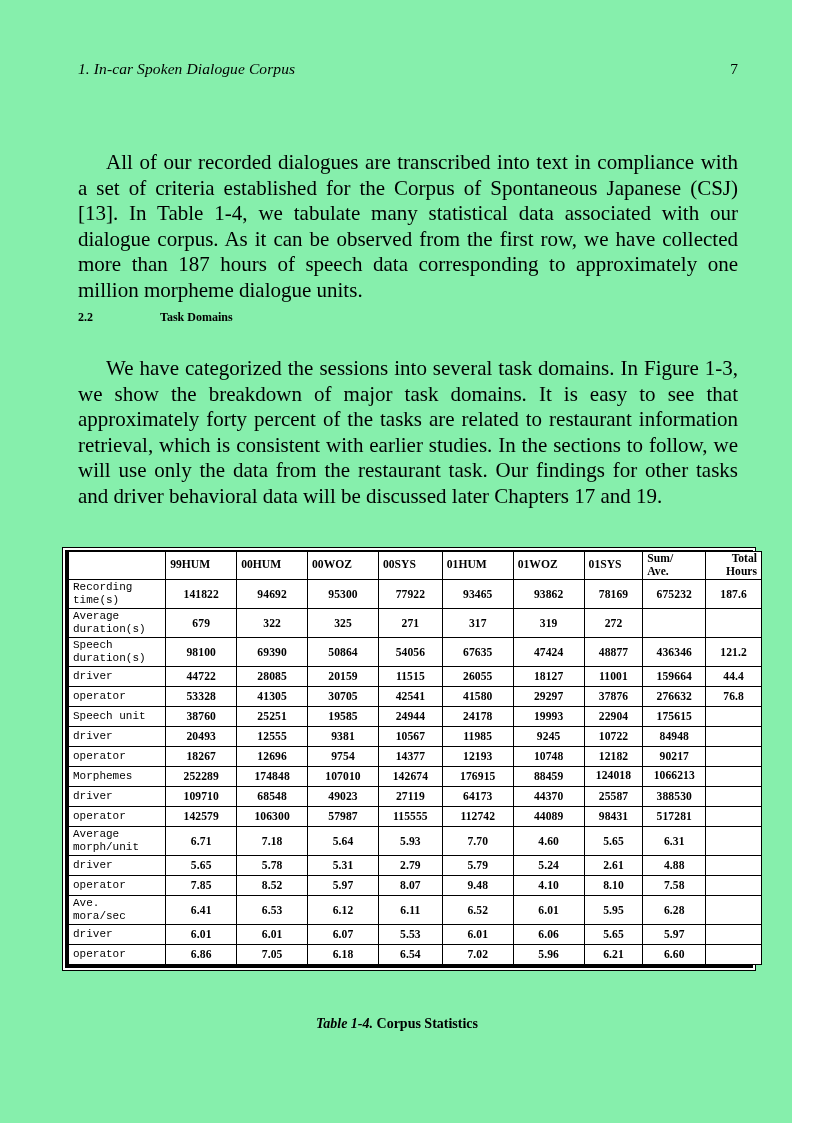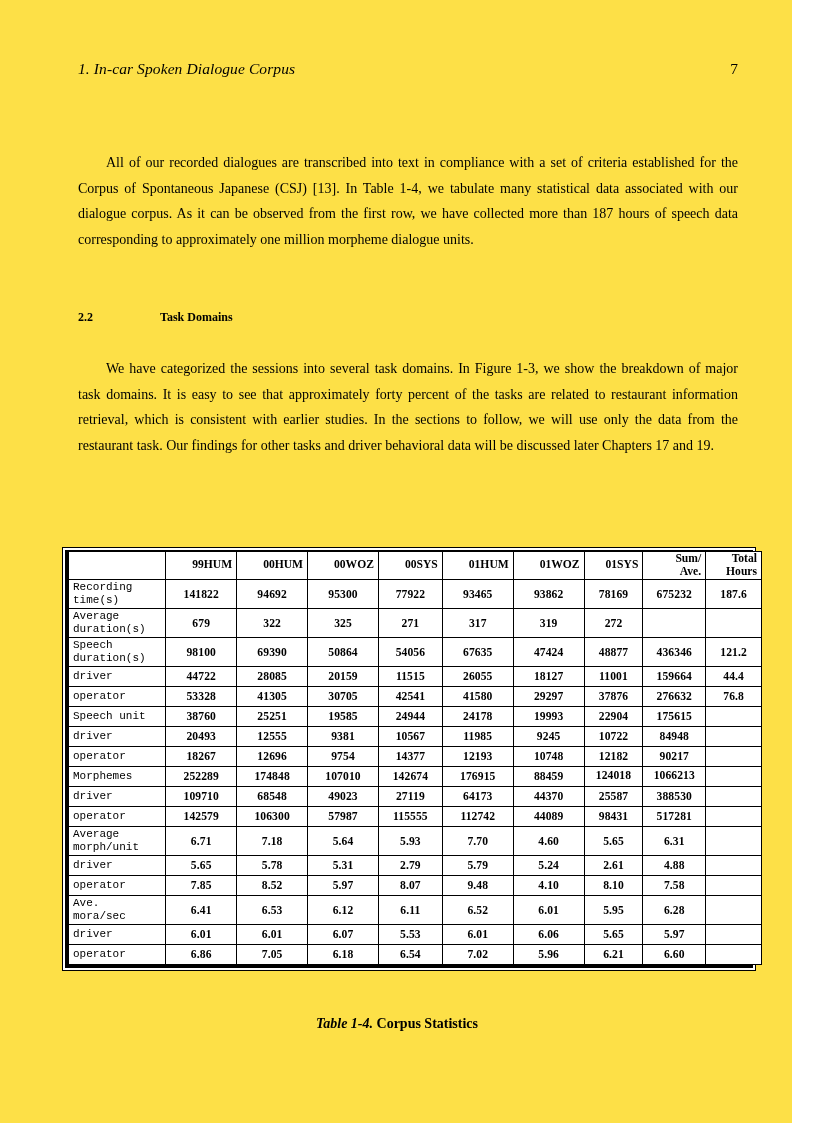--- a/index.html
+++ b/index.html
@@ -15,21 +15,21 @@
     font-family: "Liberation Serif", "DejaVu Serif", serif;
     color: #000000;
     overflow: hidden;
   }
 
   .page {
     position: absolute;
     left: 0; top: 0;
     width: 792px;
     height: 1123px;
-    background: #fde047;
+    background: #86efac;
   }
 
   
   .running-head {
     position: absolute;
     left: 78px;
     top: 60px;
     width: 660px;
     display: flex;
     justify-content: space-between;
@@ -44,21 +44,21 @@
   .running-head-page {
     font-size: 15.5px;
     font-style: normal;
   }
 
   
   .body-block {
     position: absolute;
     left: 78px;
     width: 660px;
-    font-size: 14px;
+    font-size: 21px;
     line-height: 25.6px;
     text-align: justify;
     text-justify: inter-word;
   }
   .para-1 { top: 150px; }
   .para-2 { top: 356px; }
   .indent { display: inline-block; width: 28px; }
 
   
   .section-heading {
@@ -118,21 +118,21 @@
   }
   td.rowlabel.sub {
     padding-right: 8px;
   }
   td.num {
     text-align: center;
     font-weight: bold;
     letter-spacing: 0.1px;
   }
   td.hdr {
-    text-align: right;
+    text-align: left;
     font-weight: bold;
     vertical-align: bottom;
     padding-bottom: 2px;
     height: 32px;
     line-height: 12.5px;
   }
   td.hdr.left {
     text-align: right;
     padding-left: 6px;
   }

